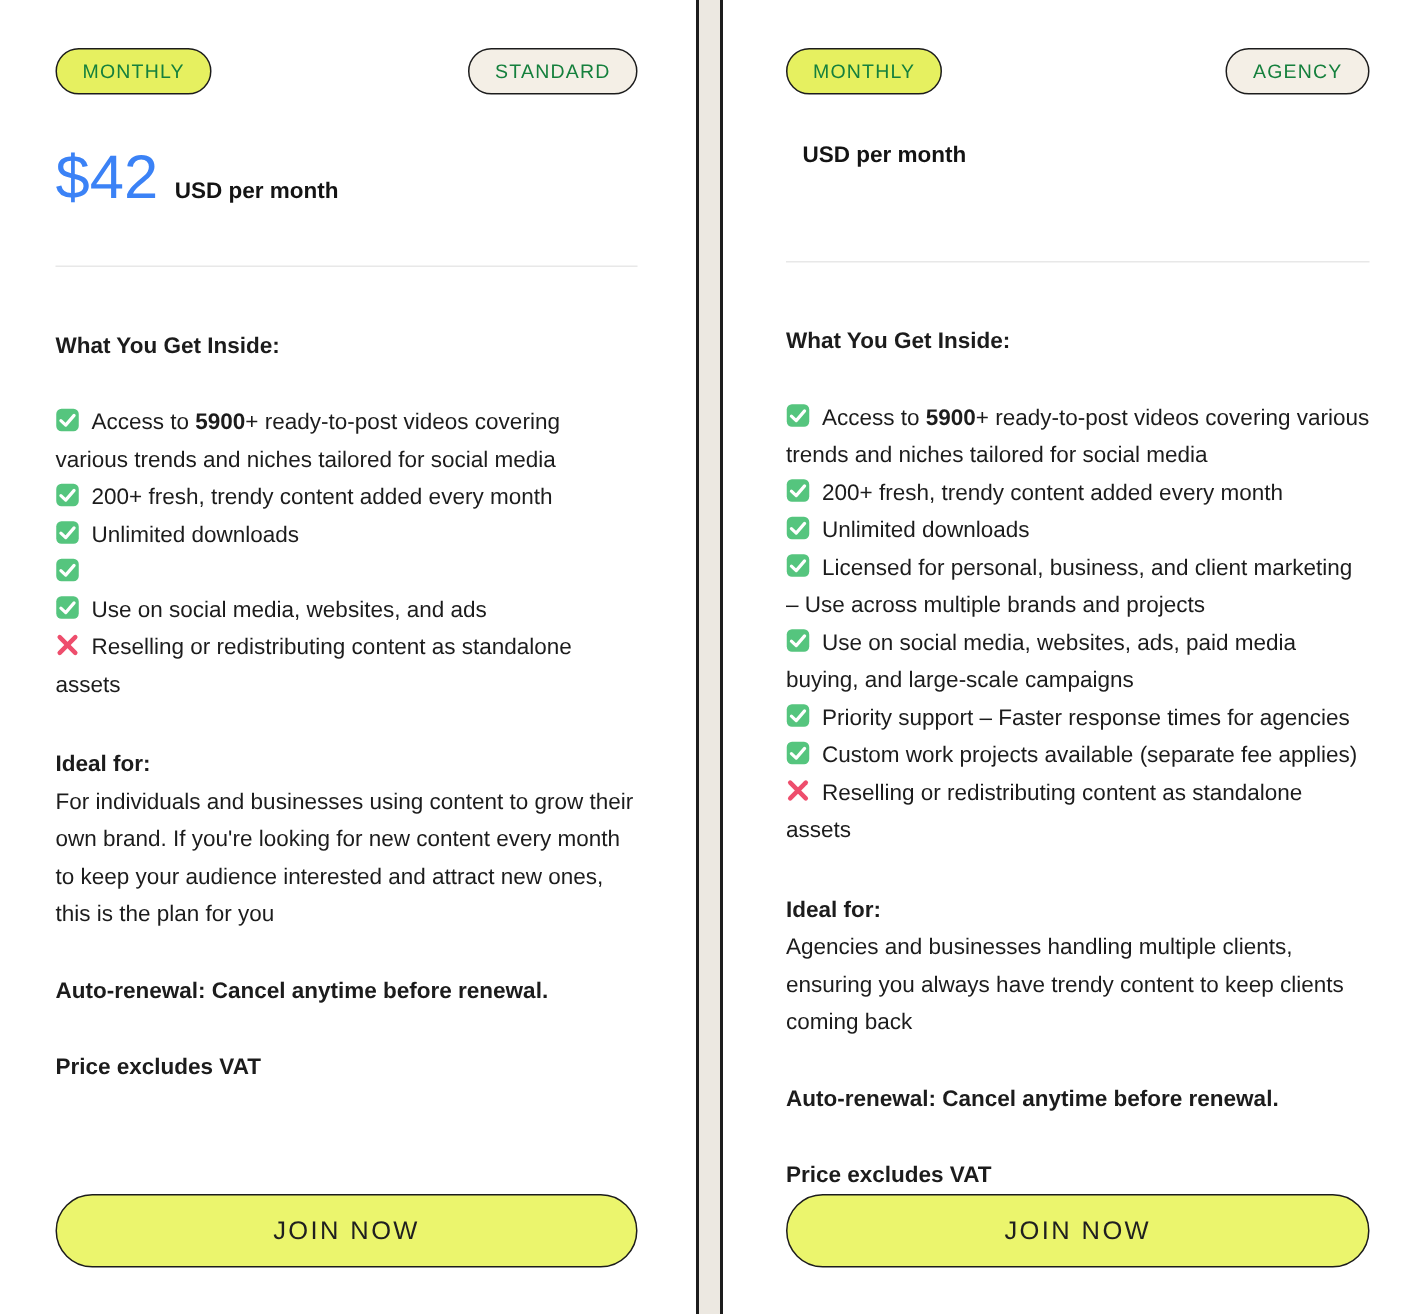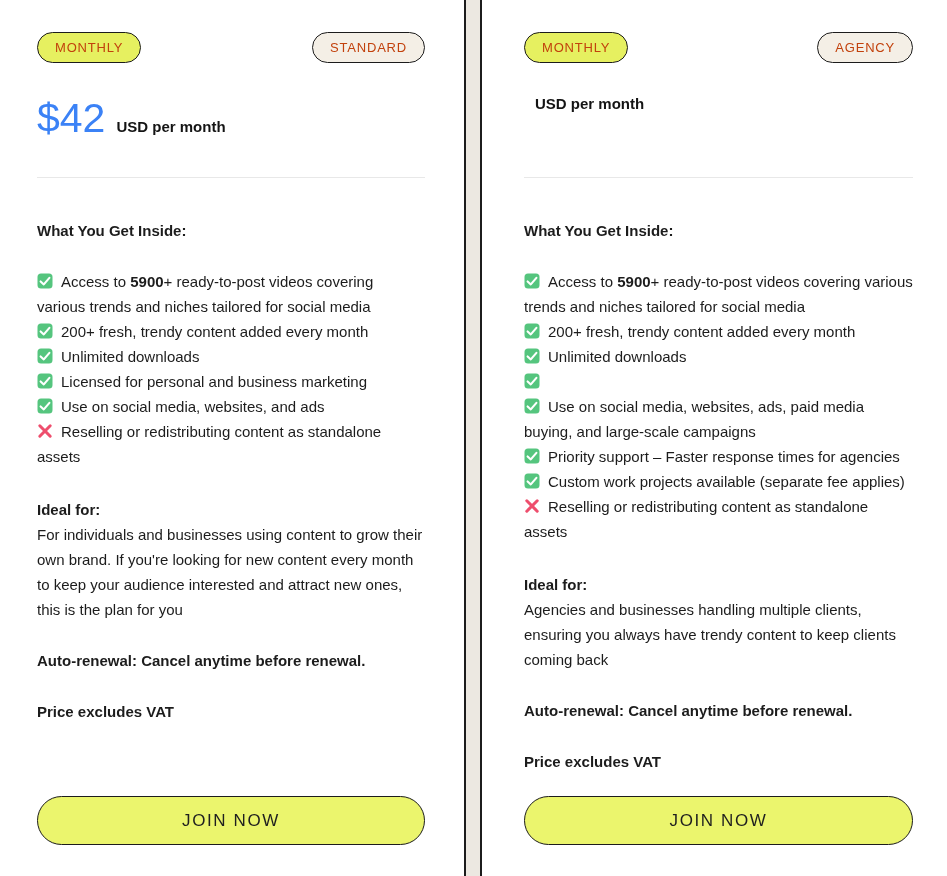--- a/index.html
+++ b/index.html
@@ -46,21 +46,21 @@
   }
   .badge {
     display: inline-flex;
     align-items: center;
     height: 31px;
     padding: 13px 17px;
     border: 1.6px solid #1c1c1c;
     border-radius: 16px;
     font-size: 13px;
     letter-spacing: 0.8px;
-    color: #c2410c;
+    color: #15803d;
     white-space: nowrap;
   }
   .badge-plan { background: #e6f060; }
   .badge-tier { background: #f4efe6; }
   .price-row {
     display: flex;
     align-items: baseline;
     margin-top: 32px;
     height: 44px;
   }
@@ -172,21 +172,21 @@
       <li class="feature">
         <span class="icon"><svg viewBox="0 0 16 16">
               <rect x="0.5" y="0.5" width="15" height="15" rx="3.5" fill="#55c57e"></rect>
               <polyline points="3.6,8.4 6.8,11.4 12.4,4.9" fill="none" stroke="#ffffff" stroke-width="2.1" stroke-linecap="round" stroke-linejoin="round"></polyline>
             </svg></span><span>Unlimited downloads</span>
       </li>
       <li class="feature">
         <span class="icon"><svg viewBox="0 0 16 16">
               <rect x="0.5" y="0.5" width="15" height="15" rx="3.5" fill="#55c57e"></rect>
               <polyline points="3.6,8.4 6.8,11.4 12.4,4.9" fill="none" stroke="#ffffff" stroke-width="2.1" stroke-linecap="round" stroke-linejoin="round"></polyline>
-            </svg></span><span>Licensed for personal and business marketing</span>
+            </svg></span>
       </li>
       <li class="feature">
         <span class="icon"><svg viewBox="0 0 16 16">
               <rect x="0.5" y="0.5" width="15" height="15" rx="3.5" fill="#55c57e"></rect>
               <polyline points="3.6,8.4 6.8,11.4 12.4,4.9" fill="none" stroke="#ffffff" stroke-width="2.1" stroke-linecap="round" stroke-linejoin="round"></polyline>
             </svg></span><span>Use on social media, websites, and ads</span>
       </li>
       <li class="feature">
         <span class="icon"><svg viewBox="0 0 16 16">
               <line x1="2.8" y1="2.8" x2="13.2" y2="13.2" stroke="#ee4e6d" stroke-width="3" stroke-linecap="round"></line>
@@ -235,21 +235,21 @@
       <li class="feature">
         <span class="icon"><svg viewBox="0 0 16 16">
               <rect x="0.5" y="0.5" width="15" height="15" rx="3.5" fill="#55c57e"></rect>
               <polyline points="3.6,8.4 6.8,11.4 12.4,4.9" fill="none" stroke="#ffffff" stroke-width="2.1" stroke-linecap="round" stroke-linejoin="round"></polyline>
             </svg></span><span>Unlimited downloads</span>
       </li>
       <li class="feature">
         <span class="icon"><svg viewBox="0 0 16 16">
               <rect x="0.5" y="0.5" width="15" height="15" rx="3.5" fill="#55c57e"></rect>
               <polyline points="3.6,8.4 6.8,11.4 12.4,4.9" fill="none" stroke="#ffffff" stroke-width="2.1" stroke-linecap="round" stroke-linejoin="round"></polyline>
-            </svg></span>
+            </svg></span><span>Licensed for personal, business, and client marketing – Use across multiple brands and projects</span>
       </li>
       <li class="feature">
         <span class="icon"><svg viewBox="0 0 16 16">
               <rect x="0.5" y="0.5" width="15" height="15" rx="3.5" fill="#55c57e"></rect>
               <polyline points="3.6,8.4 6.8,11.4 12.4,4.9" fill="none" stroke="#ffffff" stroke-width="2.1" stroke-linecap="round" stroke-linejoin="round"></polyline>
             </svg></span><span>Use on social media, websites, ads, paid media buying, and large-scale campaigns</span>
       </li>
       <li class="feature">
         <span class="icon"><svg viewBox="0 0 16 16">
               <rect x="0.5" y="0.5" width="15" height="15" rx="3.5" fill="#55c57e"></rect>

